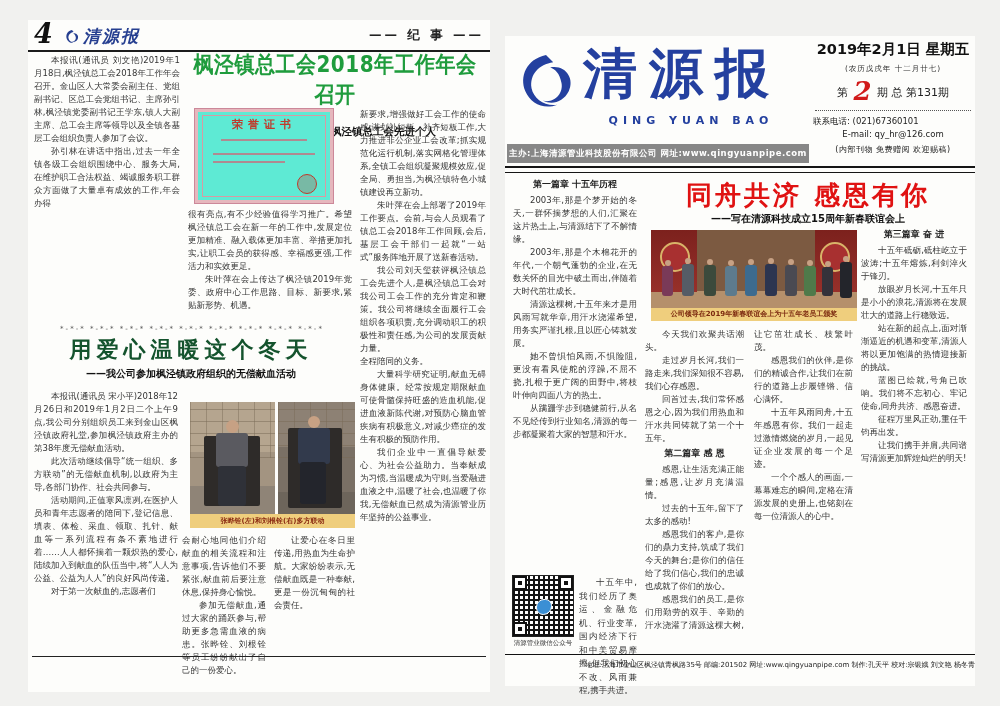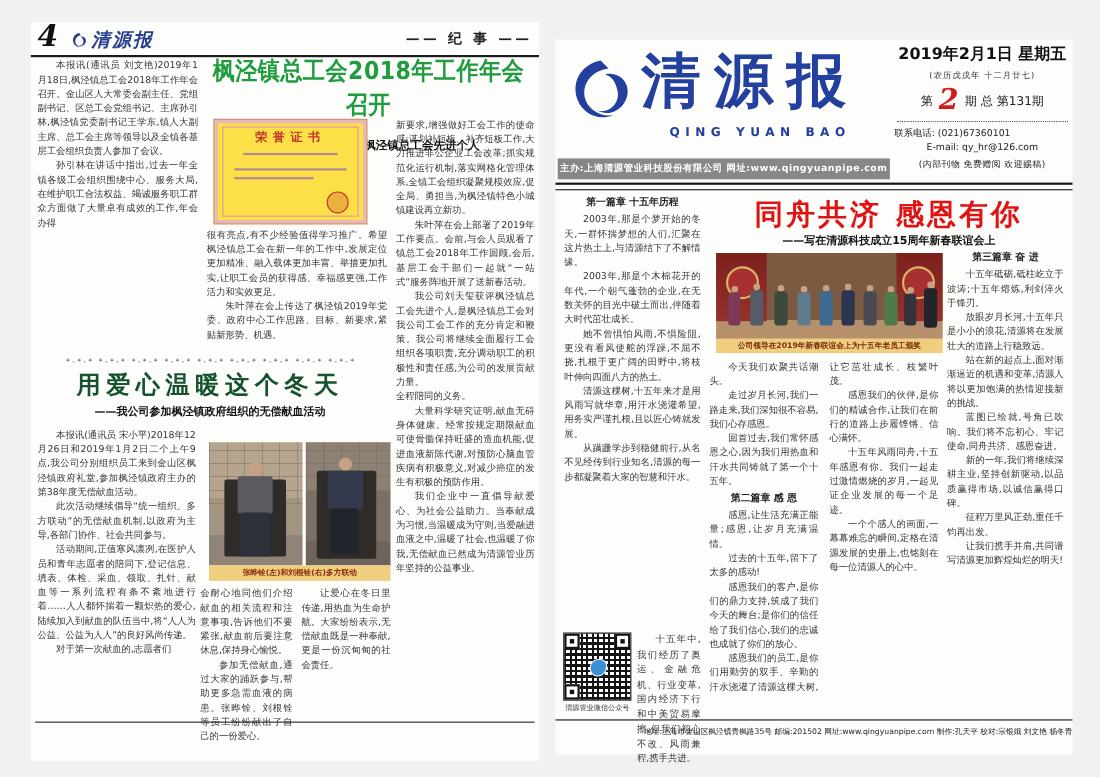--- a/index.html
+++ b/index.html
@@ -18,21 +18,21 @@
   #lheader{left:0;top:0;width:462px;height:30px;border-bottom:2.5px solid #1c1c1c;}
   #lpnum{left:6px;top:-2px;font:bold italic 27px "DejaVu Serif","Liberation Serif",serif;color:#111;}
   #llogo{left:36px;top:5px;display:flex;align-items:center;gap:3px;}
   #llogo .ltxt{font:bold italic 17px "DejaVu Serif","Liberation Serif",serif;color:#263f90;letter-spacing:2px;}
   #lsection{right:6px;top:7px;font-size:12.5px;font-weight:bold;letter-spacing:3px;color:#222;}
   
   #a1col1{left:6px;top:34px;width:146px;height:268px;}
   #a1title{left:156px;top:33px;width:302px;text-align:center;font-size:20px;font-weight:bold;
            color:#1f9c3d;letter-spacing:0.5px;transform:scaleY(1.12);}
   #a1sub{left:156px;top:61px;width:302px;text-align:center;font-size:10.5px;font-weight:bold;color:#111;margin-top:44px;}
-  #cert{left:166px;top:88px;width:138px;height:94px;background:#fde047;border:1px solid #c89;box-shadow:inset 0 0 0 3px #e6b7bd;}
+  #cert{left:166px;top:88px;width:138px;height:94px;background:#5eead4;border:1px solid #c89;box-shadow:inset 0 0 0 3px #e6b7bd;}
   #cert .inner{position:absolute;left:7px;top:6px;right:7px;bottom:6px;border:1px solid #d89ba3;}
   #cert .ctitle{position:absolute;left:0;top:8px;width:100%;text-align:center;
                 font:bold 11px "DejaVu Serif","Liberation Serif",serif;color:#c0392b;letter-spacing:5px;}
   #cert .cl{position:absolute;height:1.6px;background:#b08a90;}
   #cert .seal{position:absolute;right:16px;bottom:9px;width:18px;height:18px;border-radius:50%;
               border:1.6px solid #c0392b;background:rgba(192,57,43,.28);}
   #a1mid{left:160px;top:188px;width:164px;height:116px;}
   #a1col3{left:332px;top:88px;width:126px;height:546px;}
   
   #ldivider{left:2px;top:305px;width:324px;text-align:center;font-size:7px;color:#555;letter-spacing:2px;white-space:nowrap;overflow:hidden;}
@@ -210,22 +210,22 @@
   <div class="abs" id="rbar">主办:上海清源管业科技股份有限公司  网址:www.qingyuanpipe.com</div>
   <div class="abs" id="rrule2"></div>
 
   <div class="abs" id="rredtitle">同舟共济  感恩有你</div>
   <div class="abs" id="rredsub">——写在清源科技成立15周年新春联谊会上</div>
 
   <div class="abs t" id="colA">
     <div class="chap">第一篇章 十五年历程</div>
     <p>2003年,那是个梦开始的冬天,一群怀揣梦想的人们,汇聚在这片热土上,与清源结下了不解情缘。</p>
     <p>2003年,那是个木棉花开的年代,一个朝气蓬勃的企业,在无数关怀的目光中破土而出,伴随着大时代茁壮成长。</p>
+    <p>清源这棵树,十五年来才是用风雨写就华章,用汗水浇灌希望,用务实严谨扎根,且以匠心铸就发展。</p>
     <p>她不曾惧怕风雨,不惧险阻,更没有看风使舵的浮躁,不屈不挠,扎根于更广阔的田野中,将枝叶伸向四面八方的热土。</p>
-    <p>清源这棵树,十五年来才是用风雨写就华章,用汗水浇灌希望,用务实严谨扎根,且以匠心铸就发展。</p>
     <p>从蹒跚学步到稳健前行,从名不见经传到行业知名,清源的每一步都凝聚着大家的智慧和汗水。</p>
   </div>
 
   <div class="abs photo" id="rphoto">
     <div class="screen" style="left:0;width:46px;"></div>
     <div class="screen" style="right:0;width:42px;"></div>
     <div class="emblem" style="left:9px;"></div>
     <div class="emblem" style="right:7px;"></div>
     <div class="head" style="left:14px;top:30px;width:6px;height:6px;"></div>
     <div class="torso" style="left:11px;top:36px;width:11px;height:30px;background:#7a3a58;"></div>
@@ -263,21 +263,20 @@
     <p>十五年风雨同舟,十五年感恩有你。我们一起走过激情燃烧的岁月,一起见证企业发展的每一个足迹。</p>
     <p>一个个感人的画面,一幕幕难忘的瞬间,定格在清源发展的史册上,也铭刻在每一位清源人的心中。</p>
   </div>
 
   <div class="abs t" id="colC">
     <div class="chap">第三篇章 奋 进</div>
     <p>十五年砥砺,砥柱屹立于波涛;十五年熔炼,利剑淬火于锋刃。</p>
     <p>放眼岁月长河,十五年只是小小的浪花,清源将在发展壮大的道路上行稳致远。</p>
     <p>站在新的起点上,面对渐渐逼近的机遇和变革,清源人将以更加饱满的热情迎接新的挑战。</p>
     <p>蓝图已绘就,号角已吹响。我们将不忘初心、牢记使命,同舟共济、感恩奋进。</p>
-    <p>新的一年,我们将继续深耕主业,坚持创新驱动,以品质赢得市场,以诚信赢得口碑。</p>
     <p>征程万里风正劲,重任千钧再出发。</p>
     <p>让我们携手并肩,共同谱写清源更加辉煌灿烂的明天!</p>
   </div>
 
   <div class="abs" id="qr">
     <div class="fp" style="left:0;top:0;"></div>
     <div class="fp" style="right:0;top:0;"></div>
     <div class="fp" style="left:0;bottom:0;"></div>
     <div class="blob"></div>
   </div>

